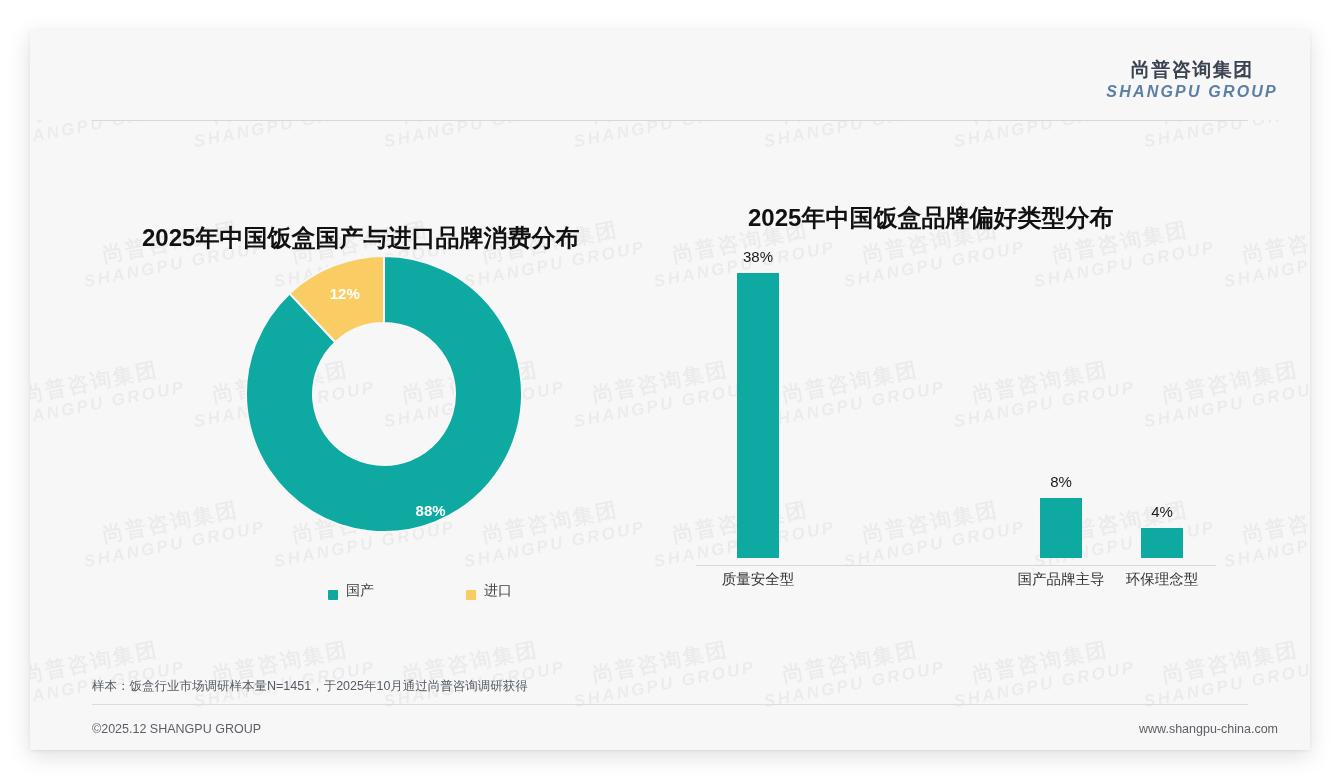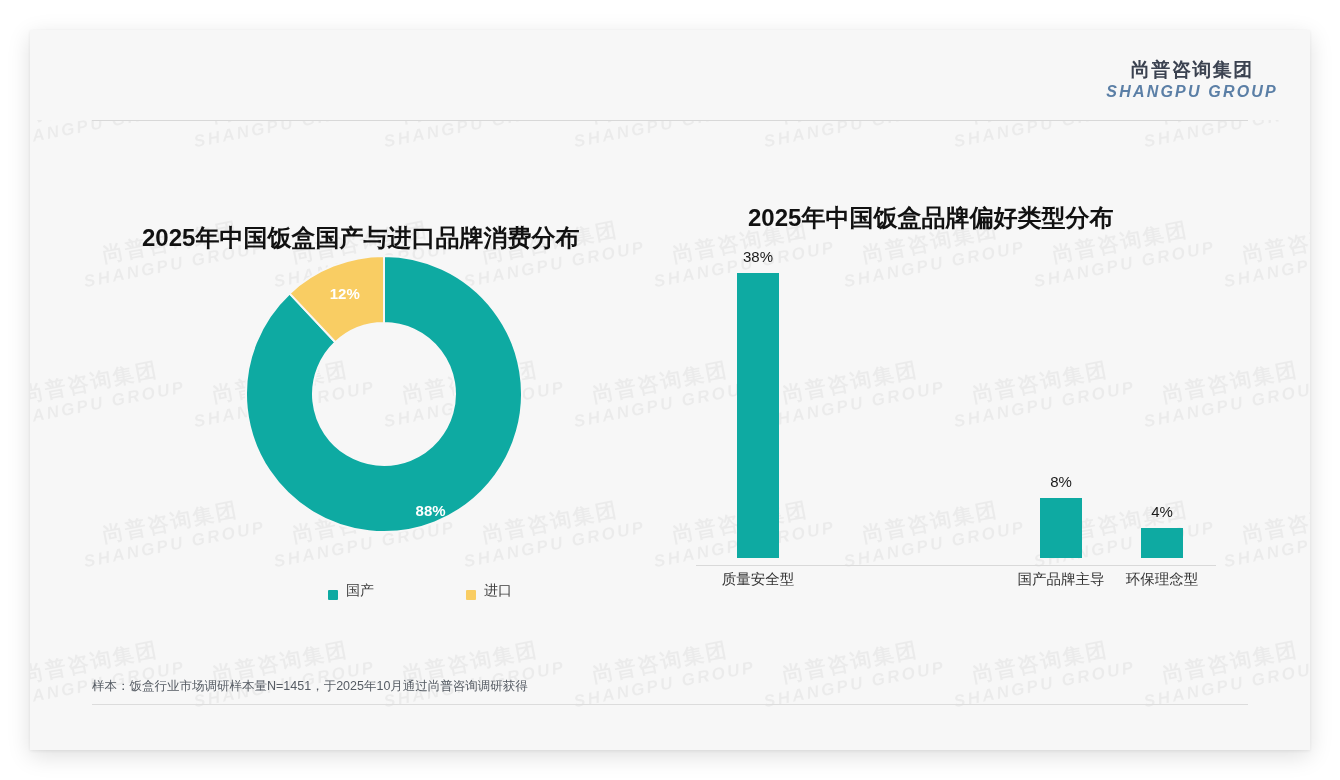--- a/index.html
+++ b/index.html
@@ -451,15 +451,19 @@
               <div class="bar-rect" style="height: 30px; background: rgb(14, 170, 162);"></div>
               <div class="bar-cat">环保理念型</div>
             </div>
           </div>
       </div>
 
     </div>
 
     <div class="source-note">样本：饭盒行业市场调研样本量N=1451，于2025年10月通过尚普咨询调研获得</div>
 
+    <div class="footer">
+      <div class="footer-left">©2025.12 SHANGPU GROUP</div>
+      <div class="footer-right">www.shangpu-china.com</div>
+    </div>
 
   </div>
 </div>
 
 </body></html>

